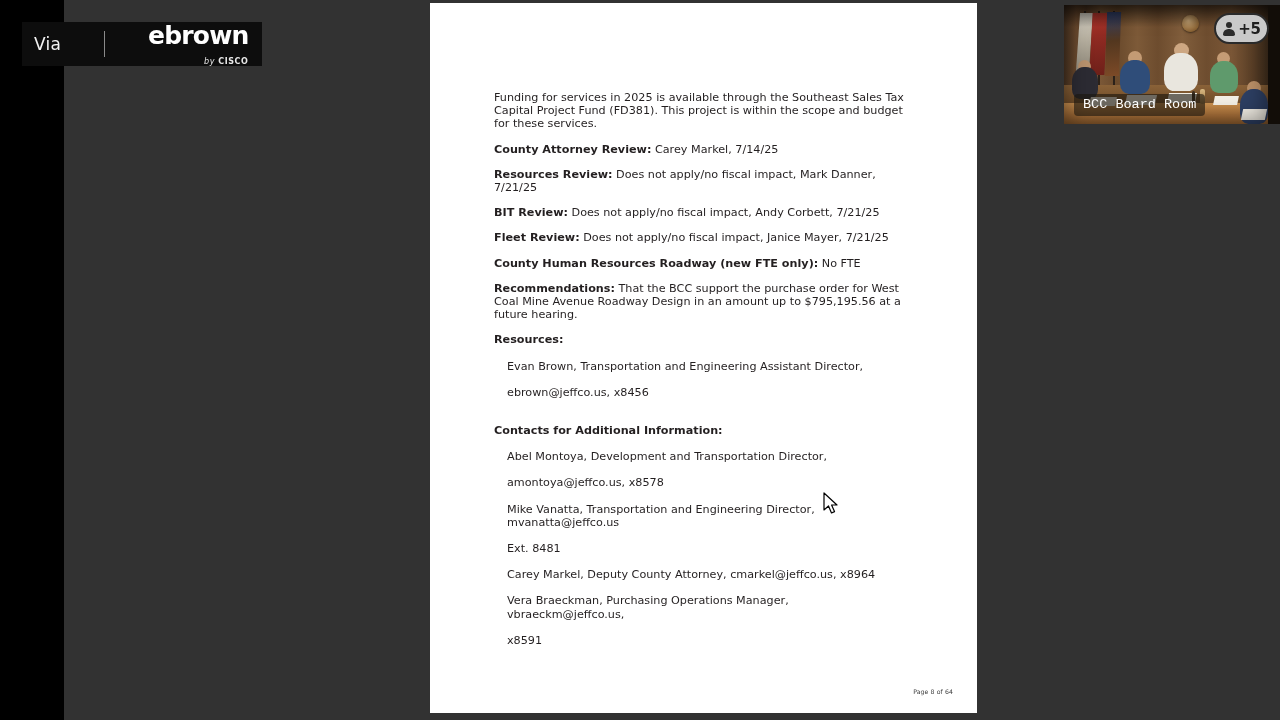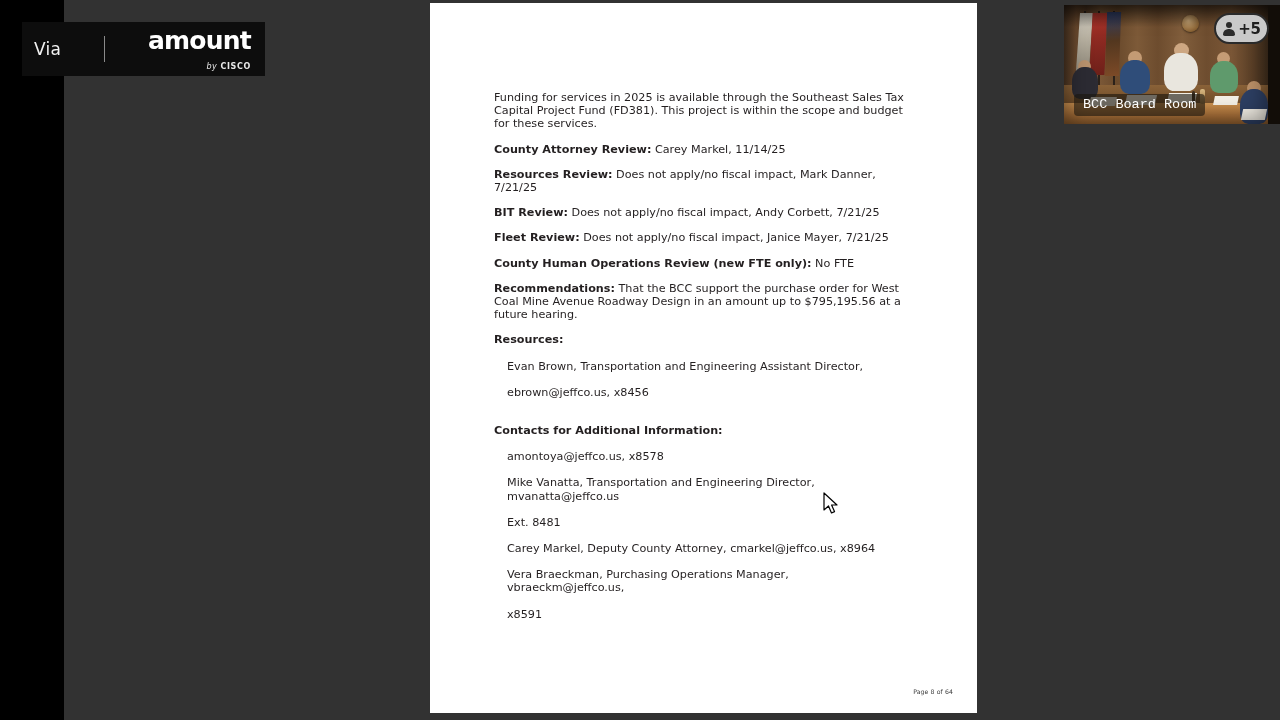--- a/index.html
+++ b/index.html
@@ -23,21 +23,21 @@
     width: 1240px;
     height: 720px;
     background: #323232;
   }
 
   
   #webex-badge {
     position: absolute;
     left: 22px;
     top: 22px;
-    height: 54px;
+    height: 44px;
     display: flex;
     align-items: center;
     background: #0d0d0d;
     padding: 0 14px 0 12px;
     box-sizing: border-box;
     z-index: 40;
     gap: 32px;
   }
   #webex-badge .via {
     color: #f2f2f2;
@@ -288,74 +288,75 @@
 
 <div id="viewer-stage">
 
   <div id="document-page">
     <div id="doc-body">
 
       <p>Funding for services in 2025 is available through the Southeast Sales Tax Capital Project Fund (FD381). This project is within the scope and budget for these services.</p>
 
       <p>
         <span class="lbl">County Attorney Review:</span>
-        <span>Carey Markel, 11/14/25</span>
+        <span>Carey Markel, 7/14/25</span>
       </p>
 
       <p>
         <span class="lbl">Resources Review:</span>
         <span>Does not apply/no fiscal impact, Mark Danner, 7/21/25</span>
       </p>
 
       <p>
         <span class="lbl">BIT Review:</span>
         <span>Does not apply/no fiscal impact, Andy Corbett, 7/21/25</span>
       </p>
 
       <p>
         <span class="lbl">Fleet Review:</span>
         <span>Does not apply/no fiscal impact, Janice Mayer, 7/21/25</span>
       </p>
 
       <p>
-        <span class="lbl">County Human Operations Review (new FTE only):</span>
+        <span class="lbl">County Human Resources Roadway (new FTE only):</span>
         <span>No FTE</span>
       </p>
 
       <p>
         <span class="lbl">Recommendations:</span>
         <span>That the BCC support the purchase order for West Coal Mine Avenue Roadway Design in an amount up to $795,195.56 at a future hearing.</span>
       </p>
 
       <p class="block-head">Resources:</p>
       <p class="tight">Evan Brown, Transportation and Engineering Assistant Director,</p>
       <p class="tight">ebrown@jeffco.us, x8456</p>
 
       <div class="spacer-block"></div>
 
       <p class="block-head">Contacts for Additional Information:</p>
+      <p class="tight">Abel Montoya, Development and Transportation Director,</p>
       <p class="tight">amontoya@jeffco.us, x8578</p>
       <p class="tight">Mike Vanatta, Transportation and Engineering Director, mvanatta@jeffco.us</p>
       <p class="tight">Ext. 8481</p>
       <p class="tight">Carey Markel, Deputy County Attorney, cmarkel@jeffco.us, x8964</p>
       <p class="tight">Vera Braeckman, Purchasing Operations Manager, vbraeckm@jeffco.us,</p>
       <p class="tight">x8591</p>
 
     </div>
 
     <div id="page-footer">Page 8 of 64</div>
   </div>
 
 </div>
 
 <div id="webex-badge">
   <span class="via">Via</span>
   <span class="divider"></span>
   <span class="wordmark">
-    <span class="webex-word">amount</span>
+    <span class="webex-word">ebrown</span>
     <span class="bycisco"><span class="by">by </span><span>CISCO</span></span>
   </span>
 </div>
 
 <div id="video-tile">
   <div class="vid-layer wall"></div>
   <div class="vid-layer clock"></div>
   <div class="vid-layer flag-pole" style="left:20px"></div>
   <div class="vid-layer flag-pole" style="left:34px"></div>
   <div class="vid-layer flag-pole" style="left:49px"></div>

